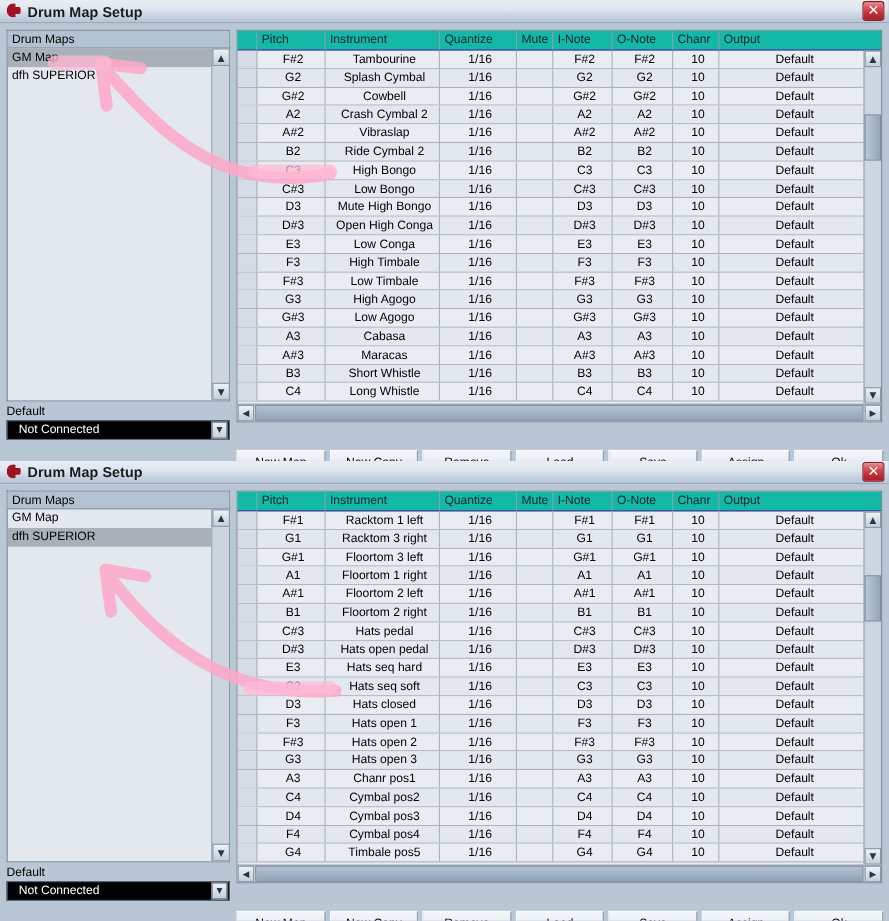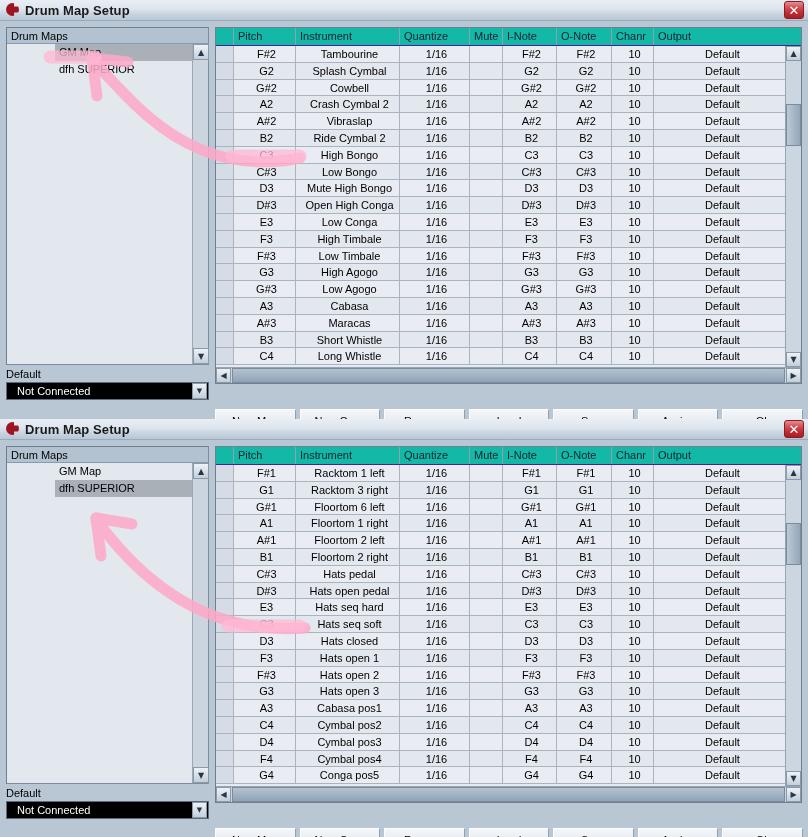--- a/index.html
+++ b/index.html
@@ -66,21 +66,21 @@
     width: 203px; height: 338px;
     background: #e3e7ee;
     border: 1px solid #7d8d9e;
     border-top-color: #6f7f90; border-left-color: #6f7f90;
   }
   .lp-header {
     height: 16px; background: #b2c2d1;
     border-bottom: 1px solid #8a9aaa;
     font-size: 11px; color: #000; padding-left: 4px; line-height: 16px;
   }
-  .lp-list { position: relative; height: calc(100% - 16px); margin-left: 48px; }
+  .lp-list { position: relative; height: calc(100% - 16px); }
   .lp-item {
     height: 17px; line-height: 17px;
     font-size: 11px; color: #000;
     padding-left: 4px;
     cursor: pointer;
     white-space: nowrap;
   }
   .lp-item.selected { background: #aab0b8; }
   .lp-scroll {
     position: absolute; right: 0; top: 0; width: 16px; height: 100%;
@@ -575,21 +575,21 @@
             <div class="td c-quantize">1/16</div>
             <div class="td c-mute"></div>
             <div class="td c-inote">G1</div>
             <div class="td c-onote">G1</div>
             <div class="td c-chan">10</div>
             <div class="td c-output">Default</div>
           </div>
           <div class="trow">
             <div class="td c-lead"></div>
             <div class="td c-pitch">G#1</div>
-            <div class="td c-instrument">Floortom 6 left</div>
+            <div class="td c-instrument">Floortom 3 left</div>
             <div class="td c-quantize">1/16</div>
             <div class="td c-mute"></div>
             <div class="td c-inote">G#1</div>
             <div class="td c-onote">G#1</div>
             <div class="td c-chan">10</div>
             <div class="td c-output">Default</div>
           </div>
           <div class="trow">
             <div class="td c-lead"></div>
             <div class="td c-pitch">A1</div>
@@ -707,21 +707,21 @@
             <div class="td c-quantize">1/16</div>
             <div class="td c-mute"></div>
             <div class="td c-inote">G3</div>
             <div class="td c-onote">G3</div>
             <div class="td c-chan">10</div>
             <div class="td c-output">Default</div>
           </div>
           <div class="trow">
             <div class="td c-lead"></div>
             <div class="td c-pitch">A3</div>
-            <div class="td c-instrument">Cabasa pos1</div>
+            <div class="td c-instrument">Chanr pos1</div>
             <div class="td c-quantize">1/16</div>
             <div class="td c-mute"></div>
             <div class="td c-inote">A3</div>
             <div class="td c-onote">A3</div>
             <div class="td c-chan">10</div>
             <div class="td c-output">Default</div>
           </div>
           <div class="trow">
             <div class="td c-lead"></div>
             <div class="td c-pitch">C4</div>
@@ -751,21 +751,21 @@
             <div class="td c-quantize">1/16</div>
             <div class="td c-mute"></div>
             <div class="td c-inote">F4</div>
             <div class="td c-onote">F4</div>
             <div class="td c-chan">10</div>
             <div class="td c-output">Default</div>
           </div>
           <div class="trow">
             <div class="td c-lead"></div>
             <div class="td c-pitch">G4</div>
-            <div class="td c-instrument">Conga pos5</div>
+            <div class="td c-instrument">Timbale pos5</div>
             <div class="td c-quantize">1/16</div>
             <div class="td c-mute"></div>
             <div class="td c-inote">G4</div>
             <div class="td c-onote">G4</div>
             <div class="td c-chan">10</div>
             <div class="td c-output">Default</div>
           </div>
         </div>
       <div class="v-scroll">
         <div class="vs-btn up">▲</div>

